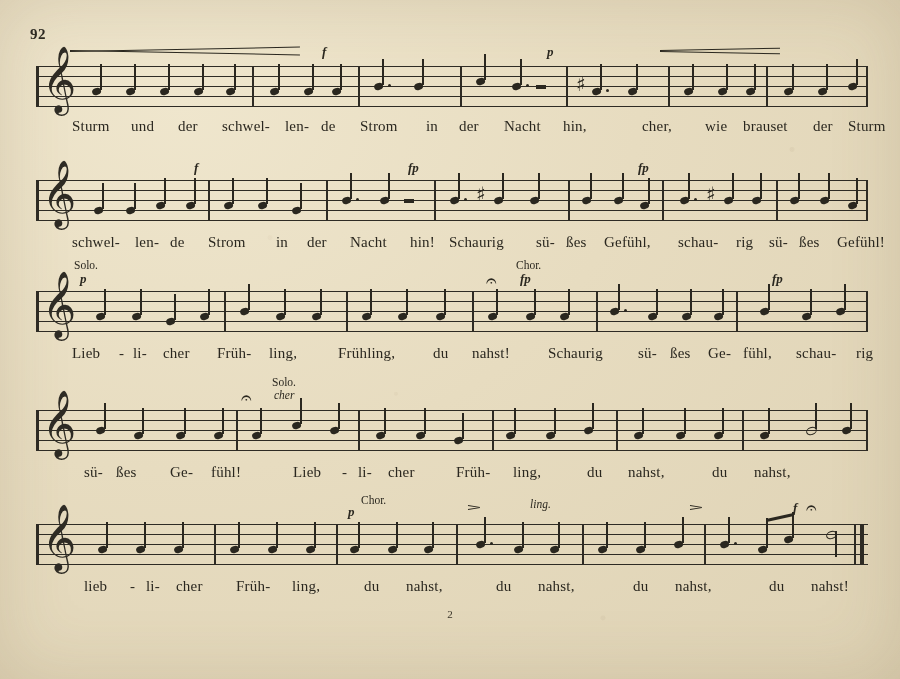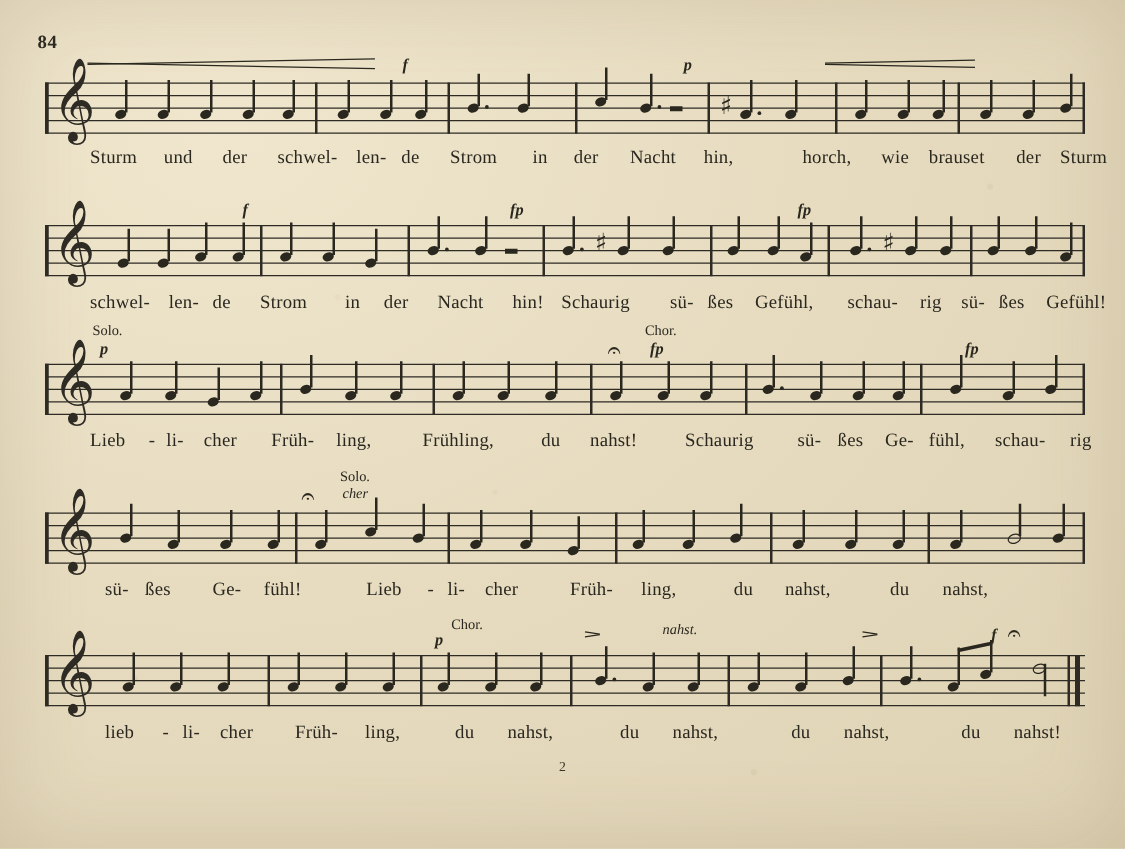--- a/index.html
+++ b/index.html
@@ -219,21 +219,21 @@
     letter-spacing: .2px;
   }
 </style>
 </head>
 <body>
 
 <div class="page">
   <div class="grain"></div>
   <div class="edge-shade"></div>
 
-  <div class="page-number">84</div>
+  <div class="page-number">92</div>
 
   <div class="system" style="top:66px;">
     <div class="staff">
       <div class="line"></div>
       <div class="line"></div>
       <div class="line"></div>
       <div class="line"></div>
       <div class="line"></div>
 
       <div class="barline start"></div>
@@ -317,21 +317,21 @@
       <span class="lyric" style="left:95px;">und</span>
       <span class="lyric" style="left:142px;">der</span>
       <span class="lyric" style="left:186px;">schwel-</span>
       <span class="lyric" style="left:249px;">len-</span>
       <span class="lyric" style="left:285px;">de</span>
       <span class="lyric" style="left:324px;">Strom</span>
       <span class="lyric" style="left:390px;">in</span>
       <span class="lyric" style="left:423px;">der</span>
       <span class="lyric" style="left:468px;">Nacht</span>
       <span class="lyric" style="left:527px;">hin,</span>
-      <span class="lyric" style="left:606px;">horch,</span>
+      <span class="lyric" style="left:606px;">cher,</span>
       <span class="lyric" style="left:669px;">wie</span>
       <span class="lyric" style="left:707px;">brauset</span>
       <span class="lyric" style="left:777px;">der</span>
       <span class="lyric" style="left:812px;">Sturm</span>
 
     </div>
   </div>
 
   <div class="system" style="top:180px;">
     <div class="staff">
@@ -672,21 +672,21 @@
       <div class="note" style="left:722px; top:22px;"></div>
       <div class="stem" style="left:730px; top:-6px; height:30px;"></div>
       <div class="note" style="left:748px; top:12px;"></div>
       <div class="stem" style="left:756px; top:-12px; height:26px;"></div>
       <div class="beam" style="left:730px; top:-8px; width:28px; transform:rotate(-12deg);"></div>
       <div class="note open" style="left:790px; top:7px;"></div>
       <div class="stem" style="left:799px; top:7px; height:26px;"></div>
 
       <div class="dyn" style="left:312px; top:-20px;">p</div>
       <div class="term" style="left:325px; top:-30px;">Chor.</div>
-      <div class="term ital" style="left:494px; top:-26px;">nahst.</div>
+      <div class="term ital" style="left:494px; top:-26px;">ling.</div>
       <div class="dyn" style="left:757px; top:-24px;">f</div>
 
       <div class="accent" style="left:432px; top:-20px;">
           <i></i>
           <i></i>
         </div>
       <div class="accent" style="left:654px; top:-20px;">
           <i></i>
           <i></i>
         </div>

